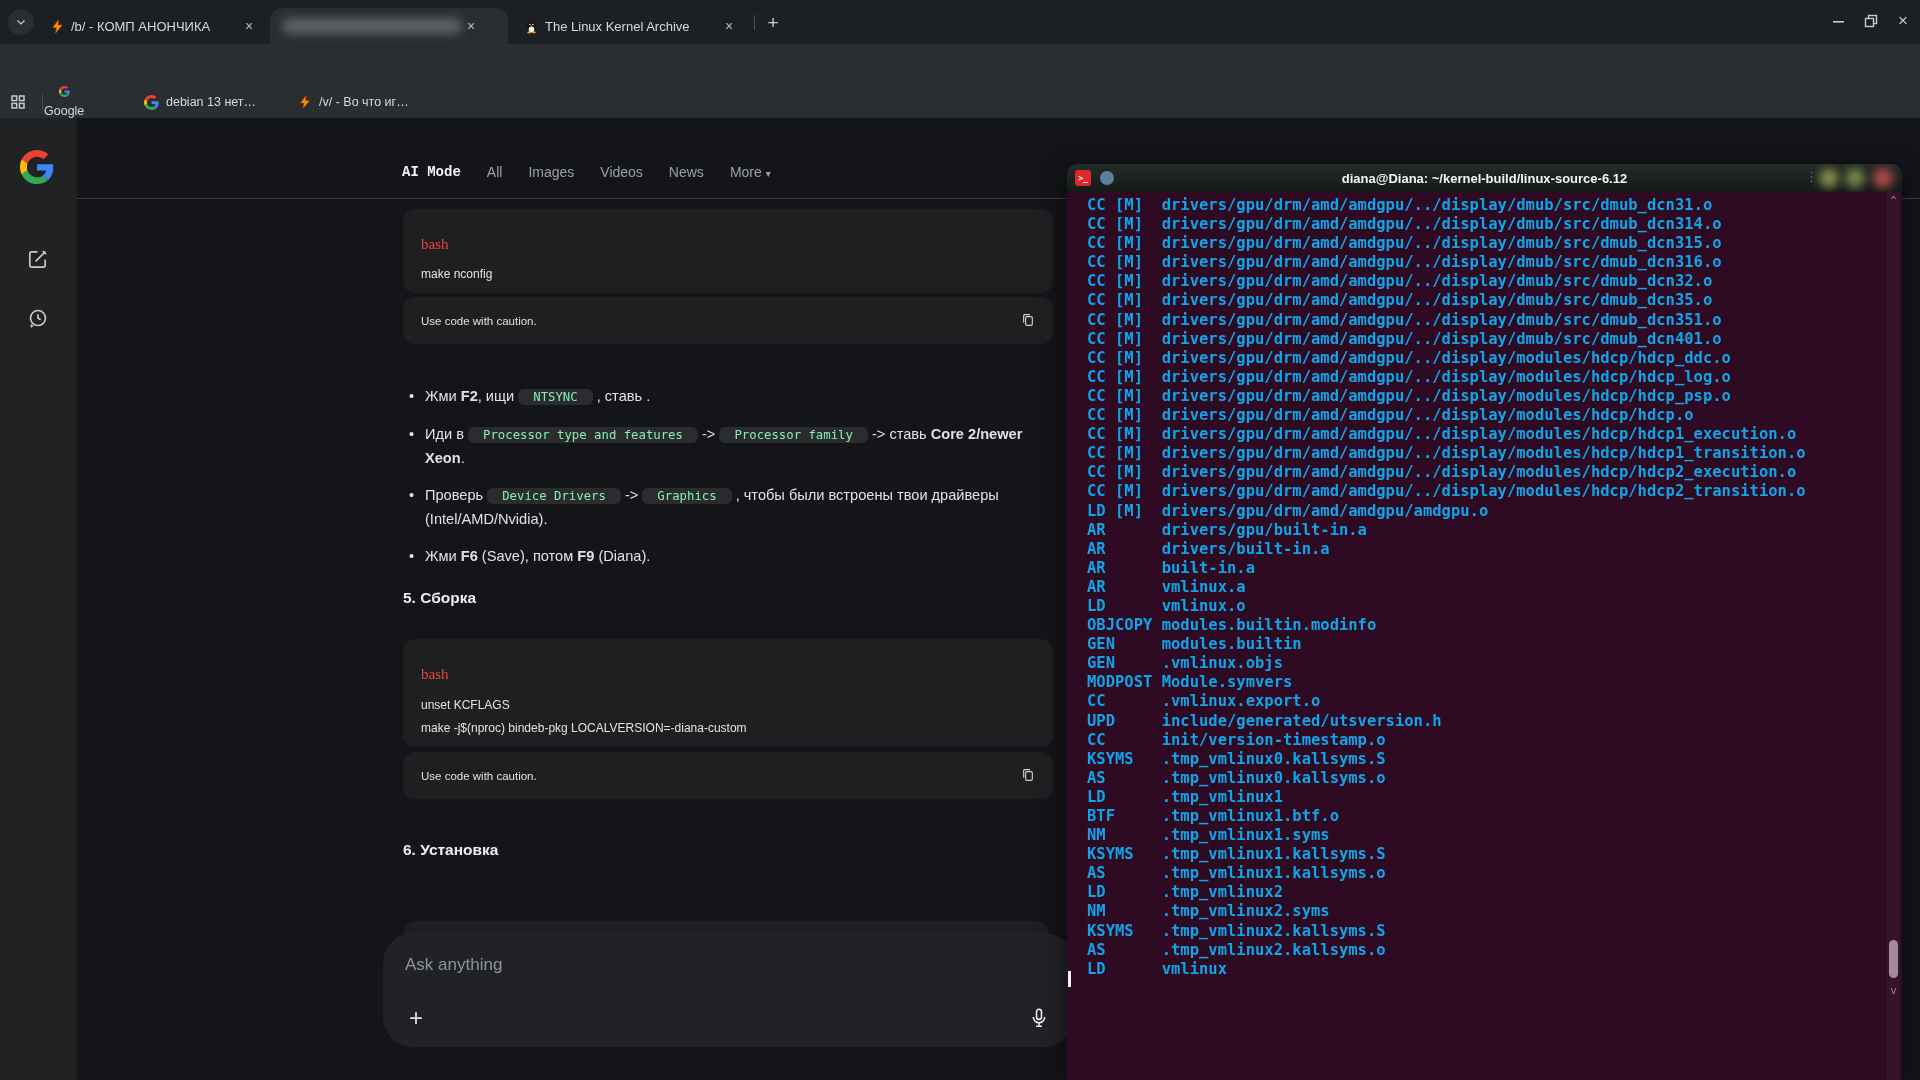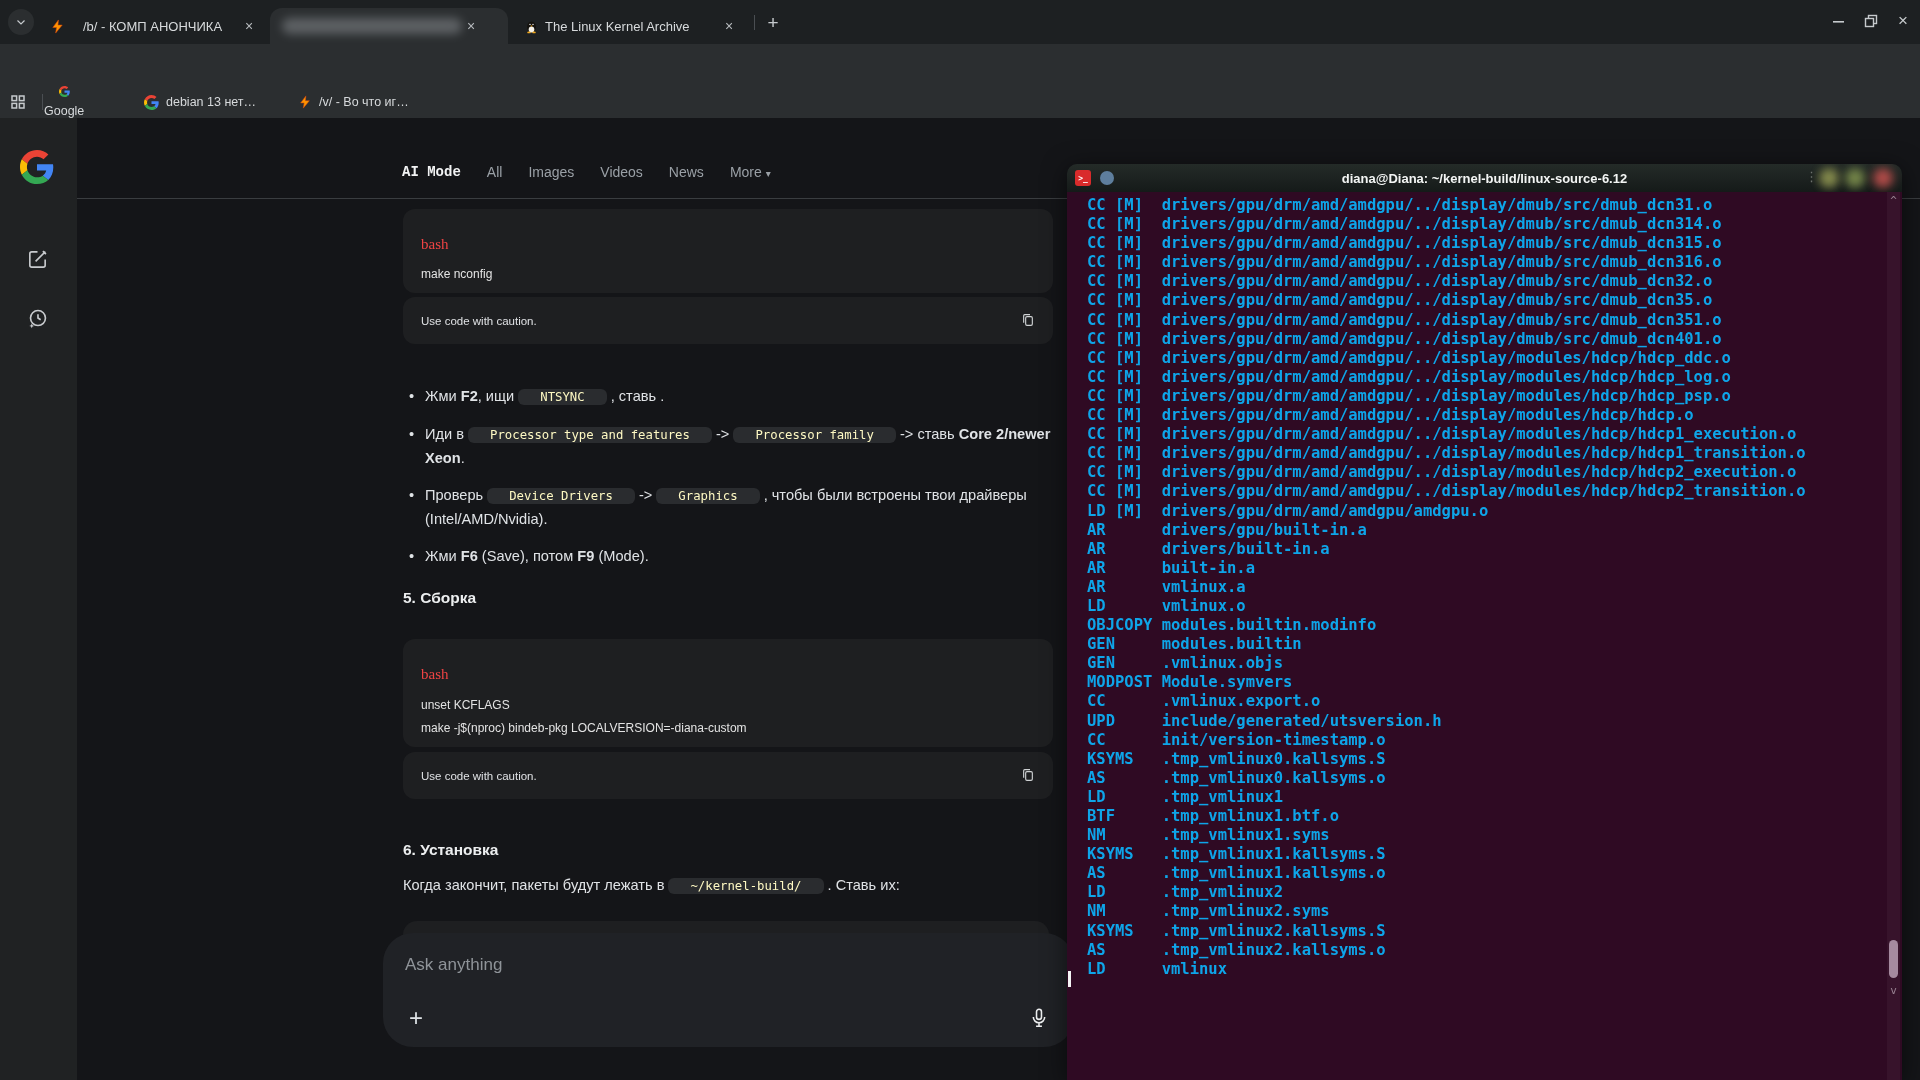--- a/index.html
+++ b/index.html
@@ -53,21 +53,21 @@
   .cb-foot { left:403px; width:650px; height:47px; background:#1e1f21; border-radius:12px;
              display:flex; align-items:center; }
   .cb-caution { margin-left:18px; font-size:11.5px; color:#dfe1e4; }
   .copy-btn { position:absolute; right:14px; top:12px; width:22px; height:22px;
               color:#cfd2d4; display:flex; align-items:center; justify-content:center; }
   #bullets { left:403px; top:267px; width:650px; list-style:none; }
   #bullets li { position:relative; padding-left:22px; margin-bottom:13px; font-size:14.6px;
                 line-height:23.5px; color:#e0e3e6; }
   #bullets li::before { content:"•"; position:absolute; left:6px; color:#e0e3e6; }
   .chip { font-family:"DejaVu Sans Mono", monospace; font-size:12.3px; background:#2a2c2f;
-          border-radius:6px; padding:1px 22px; color:#fef9c3; white-space:nowrap; }
+          border-radius:6px; padding:1px 15px; color:#86efac; white-space:nowrap; }
   .ghead { left:403px; font-size:15.5px; font-weight:bold; color:#eceeef; }
   #para6 { left:403px; top:756px; width:650px; font-size:14.6px; line-height:23.5px; color:#e0e3e6; }
   #peek { left:403px; top:803px; width:646px; height:14px; background:#1e1f21;
           border-radius:16px 16px 0 0; }
   #askbox { left:383px; top:815px; width:691px; height:114px; border-radius:30px; background:#202226; }
   #ask-input { position:absolute; left:22px; top:22px; width:560px; background:transparent;
                border:none; outline:none; font-size:17px; color:#e3e3e3;
                font-family:"Liberation Sans", sans-serif; }
   #ask-input::placeholder { color:#8f9499; }
   #ask-plus { position:absolute; left:20px; bottom:16px; width:26px; height:26px; color:#dfe3e6;
@@ -105,21 +105,21 @@
 </head>
 <body>
 
 <div id="tabstrip" class="abs">
   <div id="tab-search" class="abs">
     <svg width="12" height="12" viewBox="0 0 24 24">
         <path d="M5 9l7 7 7-7" fill="none" stroke="#c6cacd" stroke-width="2.4"></path>
       </svg>
   </div>
 
-  <div class="tab abs" style="left:38px;width:228px;text-align:center;">
+  <div class="tab abs" style="left:38px;width:228px;">
     <svg width="15" height="15" viewBox="0 0 16 16">
         <polygon points="9,1 3,9 7,9 6,15 13,6.5 8.5,6.5" fill="#ff9500" stroke="#d9480f" stroke-width="0.6"></polygon>
       </svg>
     <span class="title">/b/ - КОМП АНОНЧИКА</span>
     <span class="tab-close">×</span>
   </div>
 
   <div class="tab active abs" style="left:270px;width:238px;">
     <span class="blur-blob" style="width:180px;"></span>
     <span class="tab-close">×</span>
@@ -304,42 +304,41 @@
           <rect x="8.5" y="7" width="10" height="13" rx="2" fill="none" stroke="currentColor" stroke-width="1.7"></rect>
           <path d="M5.5 16V5.5A1.5 1.5 0 0 1 7 4h8" fill="none" stroke="currentColor" stroke-width="1.7"></path>
         </svg>
     </span>
   </div>
 
   <ul id="bullets" class="abs">
     <li><span>Жми </span><b>F2</b><span>, ищи </span><span class="chip">NTSYNC</span><span> , ставь .</span></li>
     <li><span>Иди в </span><span class="chip">Processor type and features</span><span> -&gt; </span><span class="chip">Processor family</span><span> -&gt; ставь </span><b>Core 2/newer Xeon</b><span>.</span></li>
     <li><span>Проверь </span><span class="chip">Device Drivers</span><span> -&gt; </span><span class="chip">Graphics</span><span> , чтобы были встроены твои драйверы (Intel/AMD/Nvidia).</span></li>
-    <li><span>Жми </span><b>F6</b><span> (Save), потом </span><b>F9</b><span> (Mode).</span></li>
+    <li><span>Жми </span><b>F6</b><span> (Save), потом </span><b>F9</b><span> (Diana).</span></li>
   </ul>
 
   <div class="ghead abs" style="top:471px;">5. Сборка</div>
 
   <div class="codeblock abs" style="top:521px;height:108px;">
     <div class="cb-lang">bash</div>
     <div class="cb-code" style="top:59px;">unset KCFLAGS</div>
     <div class="cb-code" style="top:82px;">make -j$(nproc) bindeb-pkg LOCALVERSION=-diana-custom</div>
   </div>
   <div class="cb-foot abs" style="top:634px;position:absolute;">
     <span class="cb-caution">Use code with caution.</span>
     <span class="copy-btn">
       <svg width="16" height="16" viewBox="0 0 24 24">
           <rect x="8.5" y="7" width="10" height="13" rx="2" fill="none" stroke="currentColor" stroke-width="1.7"></rect>
           <path d="M5.5 16V5.5A1.5 1.5 0 0 1 7 4h8" fill="none" stroke="currentColor" stroke-width="1.7"></path>
         </svg>
     </span>
   </div>
 
   <div class="ghead abs" style="top:723px;">6. Установка</div>
-  <div id="para6" class="abs"><span>Когда закончит, пакеты будут лежать в </span><span class="chip">~/kernel-build/</span><span> . Ставь их:</span></div>
 
   <div id="peek" class="abs"></div>
 
   <div id="askbox" class="abs">
     <input id="ask-input" type="text" placeholder="Ask anything" style="">
     <div id="ask-plus">+</div>
     <div id="ask-mic">
       <svg width="22" height="22" viewBox="0 0 24 24">
           <rect x="9.3" y="2.5" width="5.4" height="11" rx="2.7" fill="none" stroke="currentColor" stroke-width="1.7"></rect>
           <path d="M5.8 11a6.2 6.2 0 0 0 12.4 0M12 17.3V21M8.8 21h6.4" fill="none" stroke="currentColor" stroke-width="1.7"></path>

